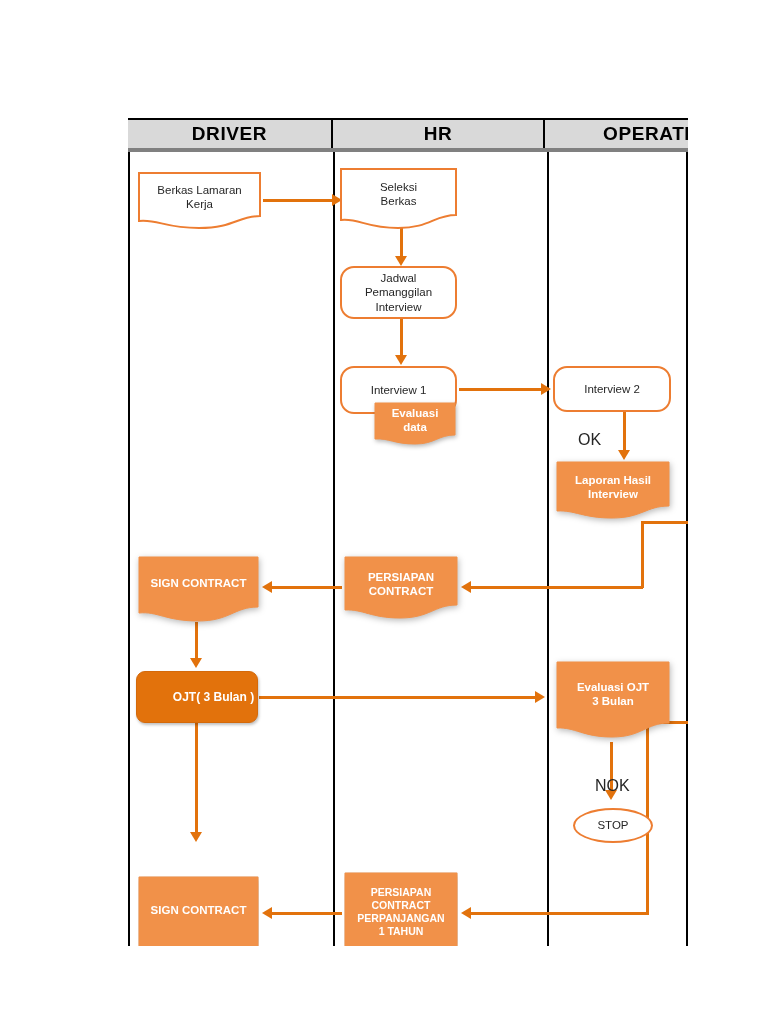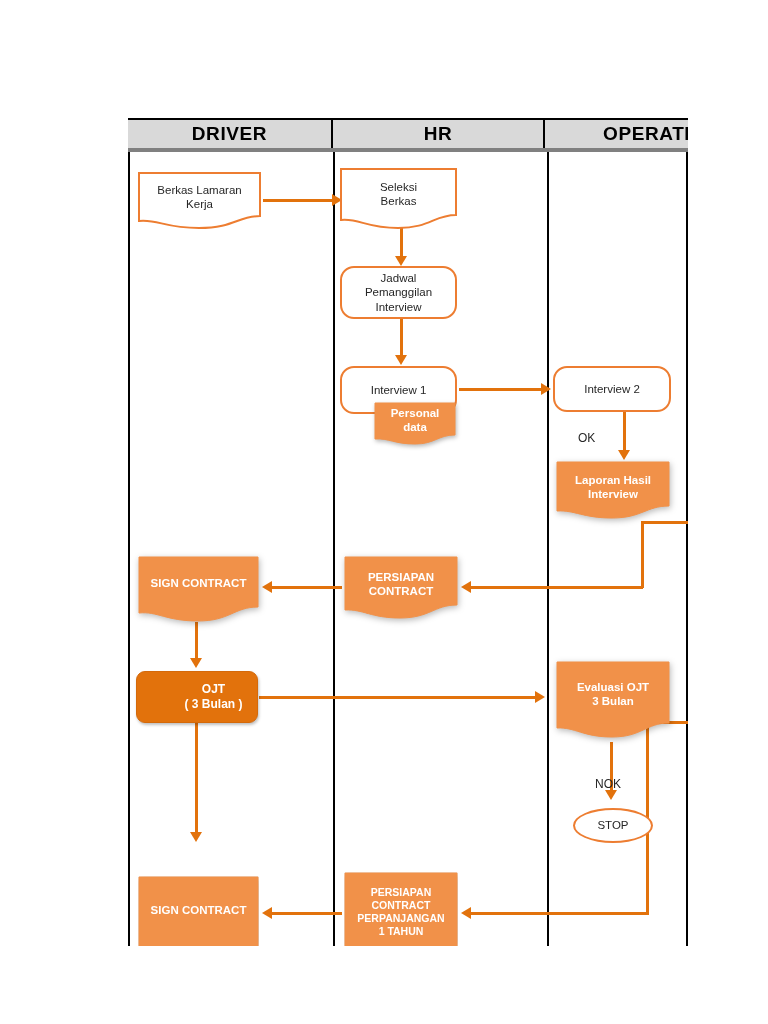--- a/index.html
+++ b/index.html
@@ -158,21 +158,21 @@
     border-right: 10px solid #E2720C;
   }
   .arrowhead.down {
     border-left: 6px solid transparent;
     border-right: 6px solid transparent;
     border-top: 10px solid #E2720C;
   }
 
   .edge-label {
     position: absolute;
-    font-size: 12px;
+    font-size: 16px;
     color: #262626;
     z-index: 6;
     white-space: nowrap;
   }
 </style>
 </head>
 <body>
 
 <div id="canvas">
 
@@ -216,21 +216,21 @@
 
   <div class="node rrect" style="left:340px; top:366px; width:117px; height:48px;">
     <span class="label">Interview  1</span>
   </div>
 
   <div class="docshape" style="left:374px; top:402px; width:82px; height:44px; z-index:7;">
     <svg viewBox="0 0 82 44" preserveAspectRatio="none">
       <path d="M1,1 H81 V33 C64,33 61,42 41,42 C20,42 15,36 1,37 Z" fill="#F19149" stroke="#F19149" stroke-width="1" style="filter:drop-shadow(1px 2px 2px rgba(0,0,0,0.28));"></path>
     </svg>
     <div class="doc-text filled" style="top:5px; height:26px; flex-direction:column;">
-      <span>Personal</span>
+      <span>Evaluasi</span>
       <span>data</span>
     </div>
   </div>
 
   <div class="node rrect" style="left:553px; top:366px; width:118px; height:46px;">
     <span class="label">Interview  2</span>
   </div>
 
   <div class="docshape" style="left:556px; top:461px; width:114px; height:60px;">
     <svg viewBox="0 0 114 60" preserveAspectRatio="none">
@@ -254,21 +254,21 @@
 
   <div class="docshape" style="left:138px; top:556px; width:121px; height:68px;">
     <svg viewBox="0 0 121 68" preserveAspectRatio="none">
       <path d="M1,1 H120 V51 C96,51 92,65 60,65 C28,65 19,55 1,57 Z" fill="#F19149" stroke="#F19149" stroke-width="1" style="filter:drop-shadow(1px 2px 3px rgba(0,0,0,0.28));"></path>
     </svg>
     <div class="doc-text filled" style="top:19px; height:16px;">
       <span>SIGN  CONTRACT</span>
     </div>
   </div>
 
-  <div class="node rrect-fill" style="left:136px; top:671px; width:122px; height:52px; flex-direction:column;padding-left:33px;">
+  <div class="node rrect-fill" style="left:136px; top:671px; width:122px; height:52px; flex-direction:row;padding-left:33px;">
     <span>OJT</span>
     <span>( 3 Bulan )</span>
   </div>
 
   <div class="docshape" style="left:556px; top:661px; width:114px; height:80px;">
     <svg viewBox="0 0 114 80" preserveAspectRatio="none">
       <path d="M1,1 H113 V62 C90,62 86,76 56,76 C27,76 19,66 1,67 Z" fill="#F19149" stroke="#F19149" stroke-width="1" style="filter:drop-shadow(1px 2px 3px rgba(0,0,0,0.28));"></path>
     </svg>
     <div class="doc-text filled" style="top:18px; height:30px; flex-direction:column;">
       <span>Evaluasi  OJT</span>

